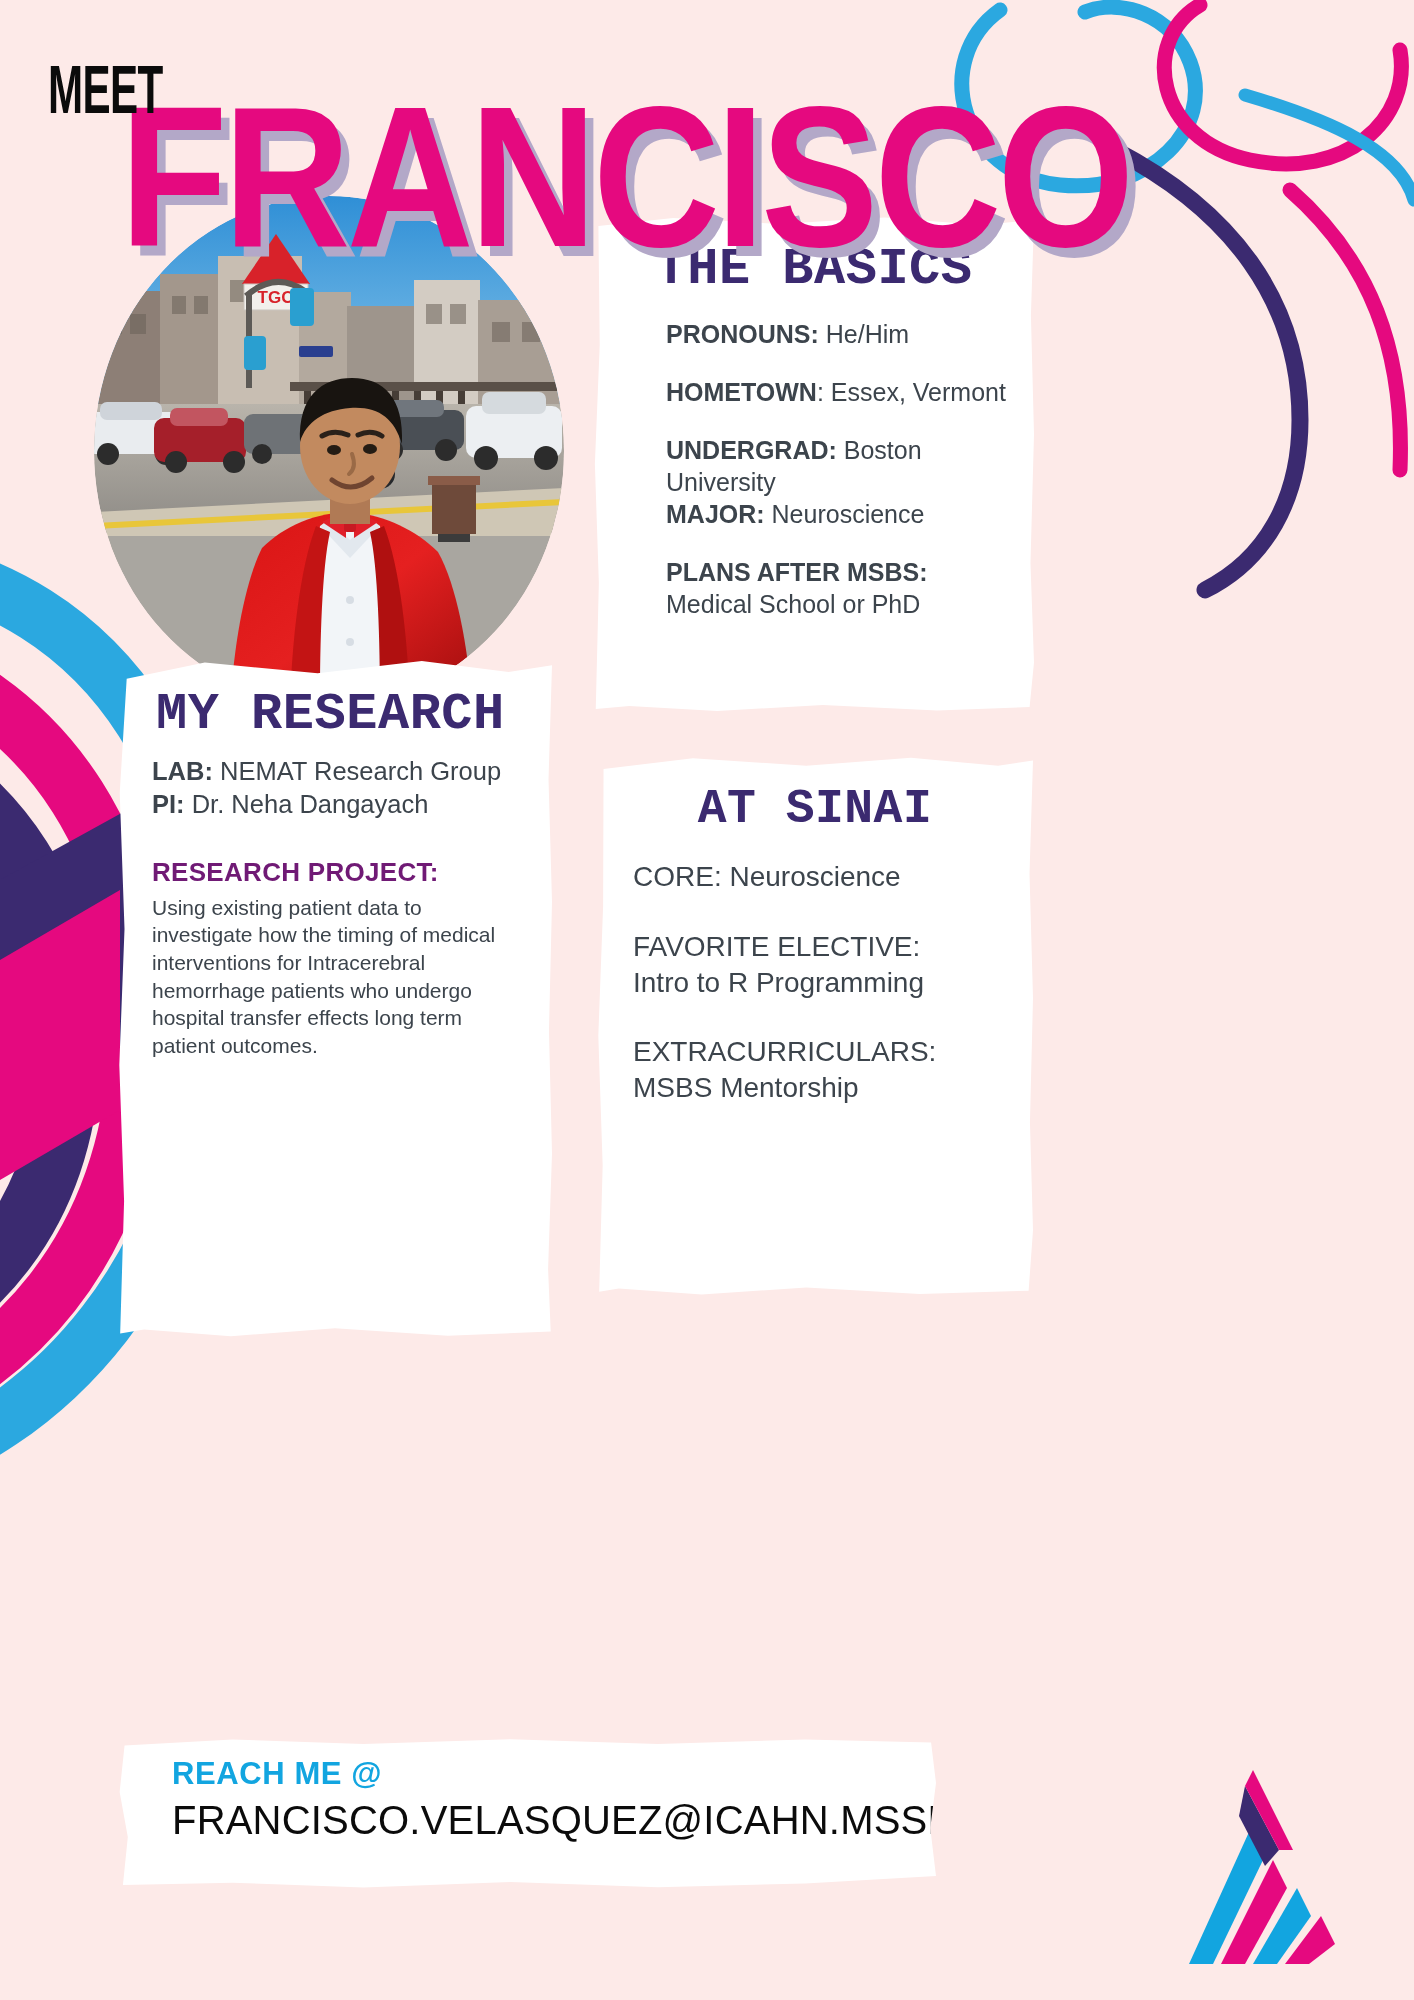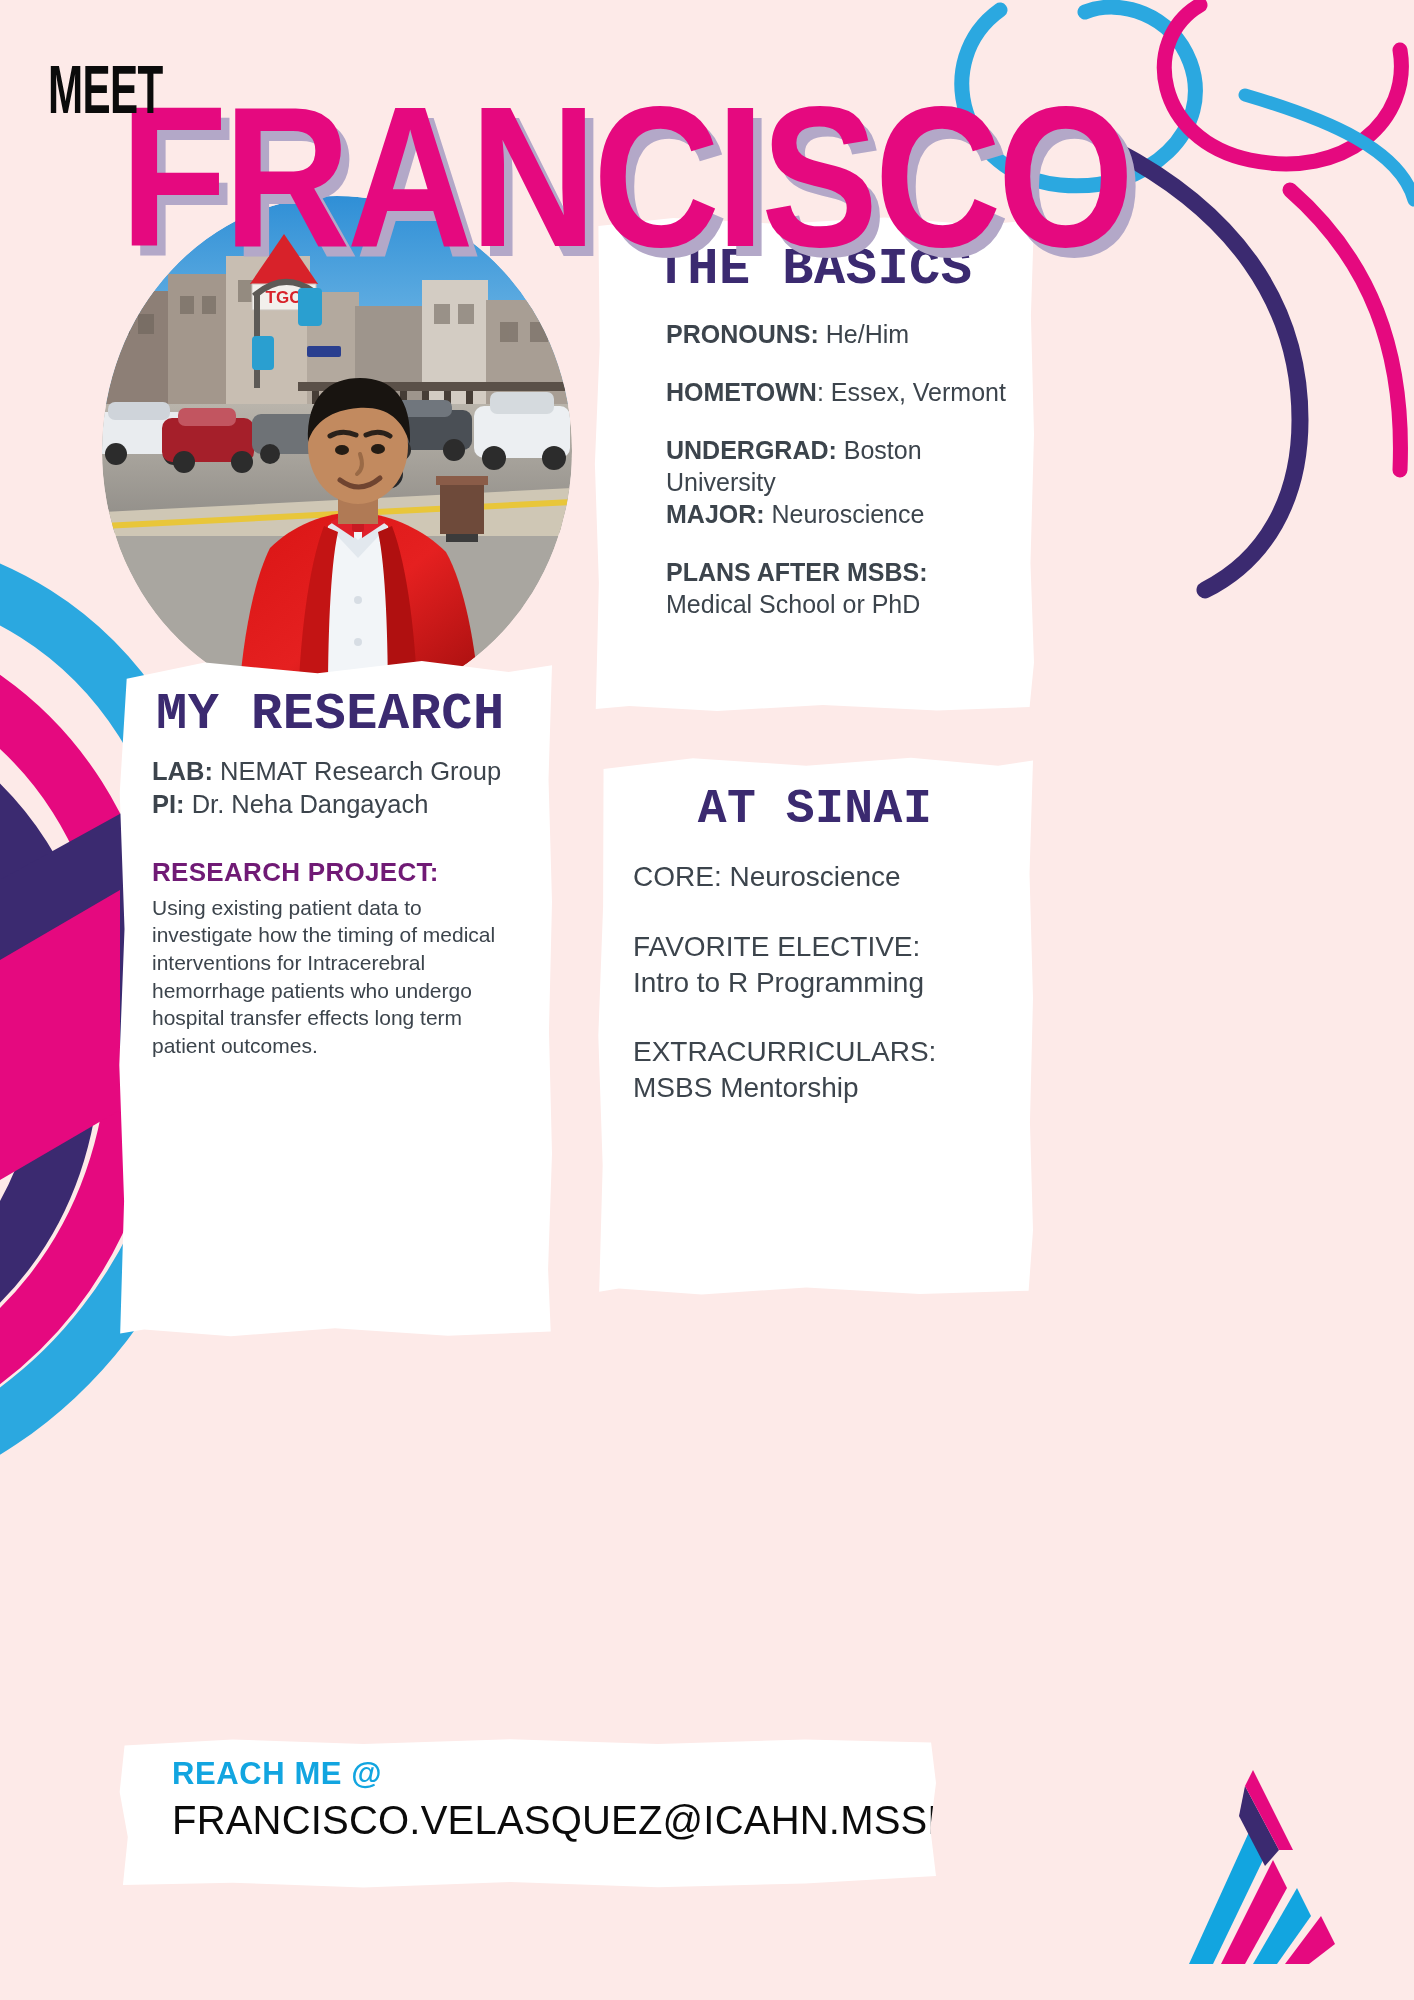--- a/index.html
+++ b/index.html
@@ -43,21 +43,21 @@
     letter-spacing:-4px;
     transform:scaleX(0.95) scaleY(1.08);
     transform-origin:left top;
     text-shadow:9px 9px 0 #b3a8c8;
     white-space:nowrap;
   }
 
   
   .photo{
     position:absolute;
-    left:102px;top:196px;
+    left:94px;top:196px;
     width:470px;height:510px;
     border-radius:50%;
     overflow:hidden;
     z-index:20;
     box-shadow:none;
   }
   .photo svg{display:block;}
 
   
   .card{

